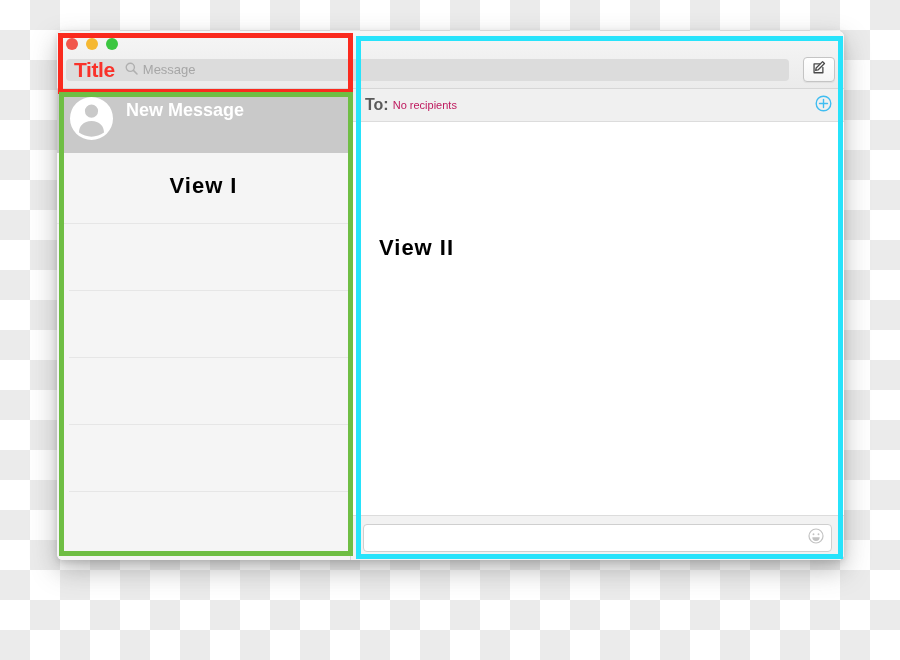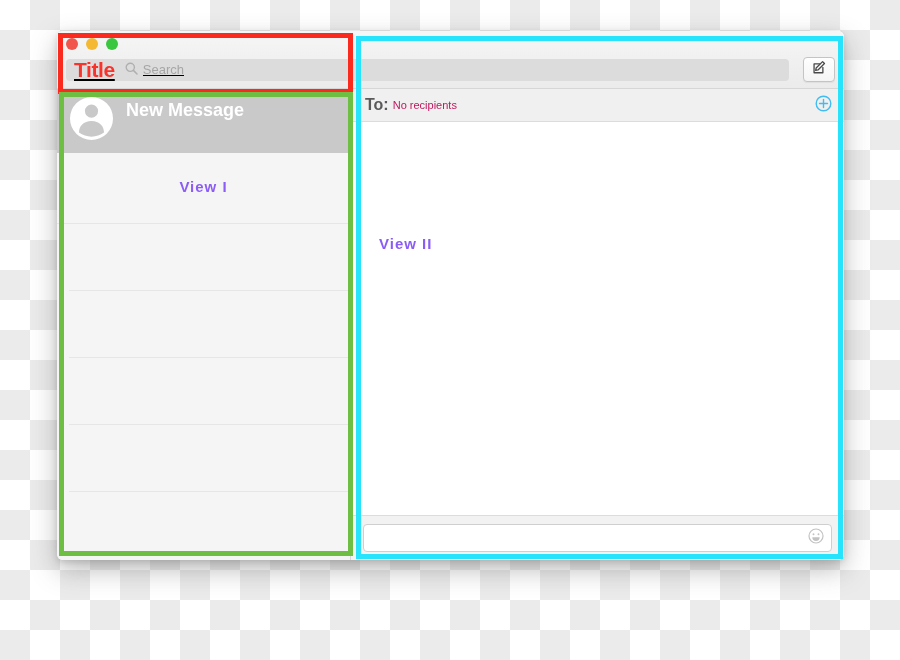--- a/index.html
+++ b/index.html
@@ -64,21 +64,20 @@
   .light.green  { background: #3bc640; }
 
   .search-row {
     position: absolute;
     left: 9px;
     top: 26px;
     right: 9px;
     display: flex;
     align-items: center;
     gap: 14px;
-    text-decoration: underline;
   }
   .search-field {
     flex: 1 1 auto;
     height: 22px;
     background: #dcdcdc;
     border-radius: 4px;
     display: flex;
     align-items: center;
     padding: 0 8px;
     position: relative;
@@ -159,22 +158,22 @@
   .viewi-row {
     height: 66px;
     flex: 0 0 auto;
     display: flex;
     align-items: center;
     justify-content: center;
     border-bottom: 1px solid #e6e6e6;
     padding-bottom: 4px;
   }
   .view-label {
-    color: #8b5cf6;
-    font-size: 15px;
+    color: #000000;
+    font-size: 22px;
     font-weight: bold;
     letter-spacing: 1px;
   }
   .empty-row {
     height: 66px;
     flex: 0 0 auto;
     border-bottom: 1px solid #e6e6e6;
     margin-left: 12px;
   }
   .empty-row.last { border-bottom: none; }
@@ -288,21 +287,21 @@
 
       <div class="search-row">
         <div class="search-field">
           <span class="title-overlay">Title</span>
           <span class="search-icon">
             <svg width="13" height="13" viewBox="0 0 13 13">
               <circle cx="5.3" cy="5.3" r="4.1" fill="none" stroke="#8c8c8c" stroke-width="1.4"></circle>
               <line x1="8.4" y1="8.4" x2="12" y2="12" stroke="#8c8c8c" stroke-width="1.5" stroke-linecap="round"></line>
             </svg>
           </span>
-          <span class="search-placeholder">Search</span>
+          <span class="search-placeholder">Message</span>
         </div>
 
         <div class="compose-btn">
           <span>
             <svg width="15" height="15" viewBox="0 0 16 16">
               <path d="M2.2 4.2 h6 M2.2 4.2 v9.4 h9.4 v-5.6" fill="none" stroke="#4a4a4a" stroke-width="1.4" stroke-linecap="round" stroke-linejoin="round"></path>
               <path d="M6.4 10.6 L13.3 3.7 L11.3 1.7 L4.4 8.6 L3.9 11.1 Z" fill="none" stroke="#4a4a4a" stroke-width="1.4" stroke-linejoin="round"></path>
             </svg>
           </span>
         </div>

